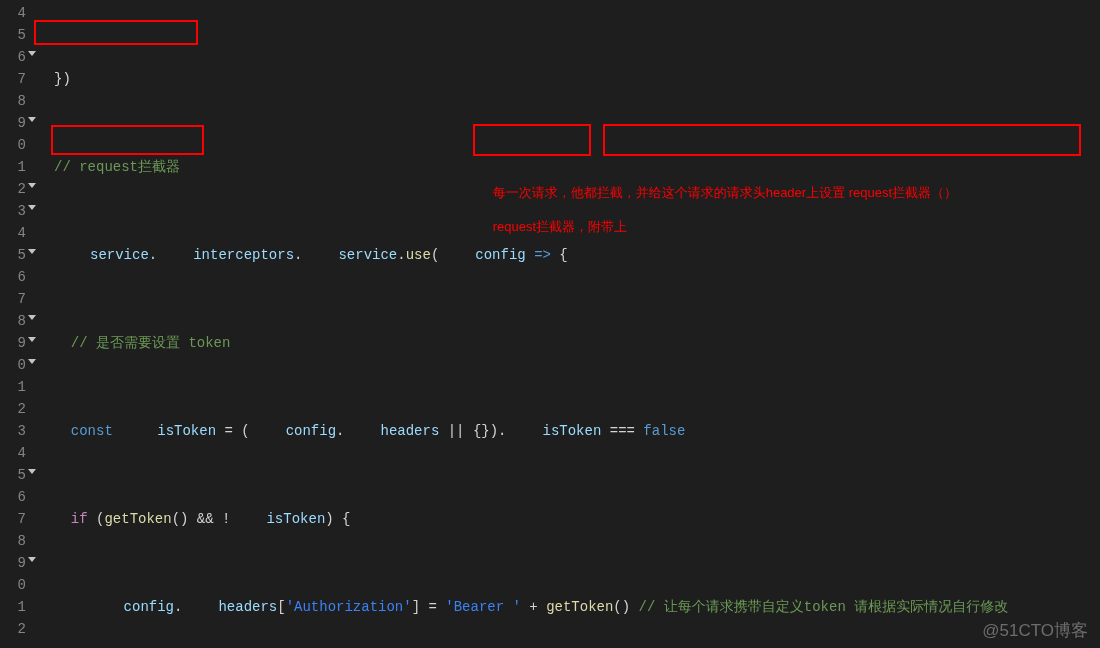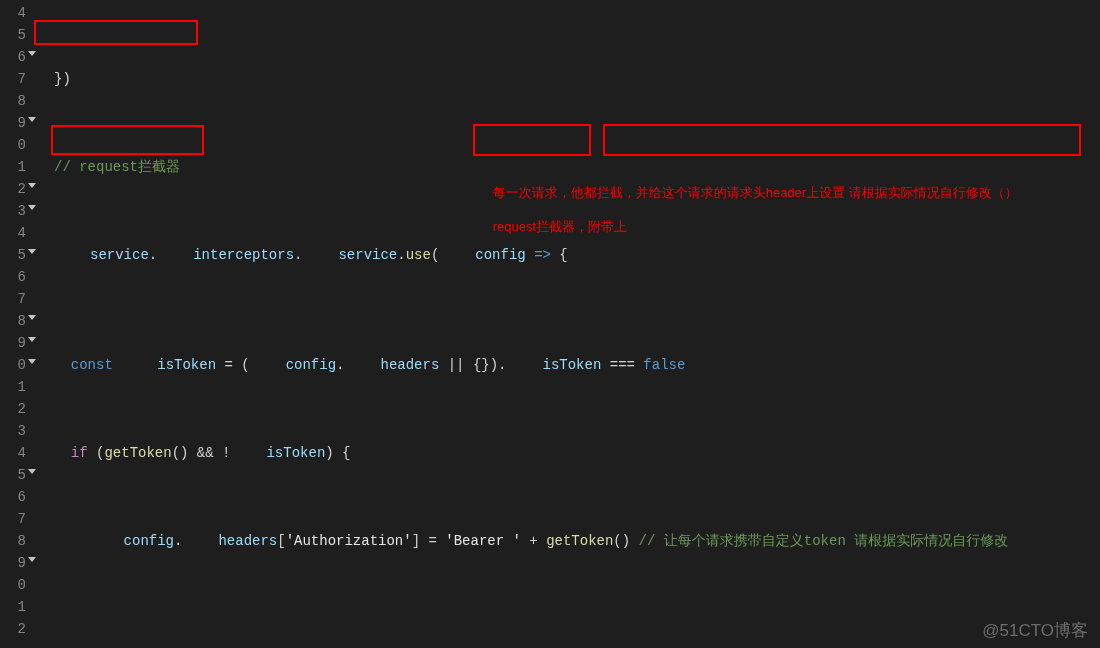--- a/index.html
+++ b/index.html
@@ -41,21 +41,21 @@
   padding-left:18px;
   white-space:pre;
   position:relative;
 }
 .line { height:22px; }
 .c-comment { color:#6a9955;text-align:center; }
 .c-keyword { color:#569cd6; }
 .c-keyword2 { color:#c586c0; }
 .c-var { color:#9cdcfe;margin-left:36px; }
 .c-func { color:#dcdcaa;margin-top:35px; }
-.c-str { color:#e5e5e5; }
+.c-str { color:#3b82f6; }
 .c-const { color:#569cd6; }
 .c-punc { color:#d4d4d4; }
 
 .redbox {
   position:absolute;
   border:2px solid #ff0000;
   box-sizing:border-box;
 }
 .annot {
   position:absolute;
@@ -108,20 +108,21 @@
       <div>2</div>
     </div>
   <div class="code">
 
     <div class="line"><span class="c-punc">})</span></div>
 
     <div class="line"><span class="c-comment">// request拦截器</span></div>
 
     <div class="line"><span class="c-var">service.</span><span class="c-var">interceptors</span><span class="c-punc">.</span><span class="c-var">service</span><span class="c-punc">.</span><span class="c-func">use</span><span class="c-punc">(</span><span class="c-var">config</span><span class="c-punc"> </span><span class="c-keyword">=&gt;</span><span class="c-punc"> {</span></div>
 
+    <div class="line">  <span class="c-comment">// 是否需要设置 token</span></div>
 
     <div class="line">  <span class="c-keyword">const</span> <span class="c-var">isToken</span><span class="c-punc"> = (</span><span class="c-var">config</span><span class="c-punc">.</span><span class="c-var">headers</span><span class="c-punc"> || {}).</span><span class="c-var">isToken</span><span class="c-punc"> === </span><span class="c-const">false</span></div>
 
     <div class="line">  <span class="c-keyword2">if</span><span class="c-punc"> (</span><span class="c-func">getToken</span><span class="c-punc">() &amp;&amp; !</span><span class="c-var">isToken</span><span class="c-punc">) {</span></div>
 
     <div class="line">    <span class="c-var">config</span><span class="c-punc">.</span><span class="c-var">headers</span><span class="c-punc">[</span><span class="c-str">'Authorization'</span><span class="c-punc">] = </span><span class="c-str">'Bearer '</span><span class="c-punc"> + </span><span class="c-func">getToken</span><span class="c-punc">() </span><span class="c-comment">// <span>让每个请求携带自定义token 请根据实际情况自行修改</span></span></div>
 
     
 
     
@@ -167,20 +168,20 @@
     
 
     
     <div class="redbox" style="left:-2px; top:20px; width:164px; height:25px;"></div>
     <div class="redbox" style="left:15px; top:125px; width:153px; height:30px;"></div>
     <div class="redbox" style="left:437px; top:124px; width:118px; height:32px;"></div>
     <div class="redbox" style="left:567px; top:124px; width:478px; height:32px;"></div>
 
     
     <div class="annot" style="left:435px; top:167px;">
-      <span>每一次请求，他都拦截，并给这个请求的请求头header上设置 请根据实际情况自行修改（）</span><br>
+      <span>每一次请求，他都拦截，并给这个请求的请求头header上设置 request拦截器（）</span><br>
       <span>request拦截器，附带上</span>
     </div>
 
   </div>
 </div>
 
 <div class="watermark">@51CTO博客</div>
 
 </body></html>

